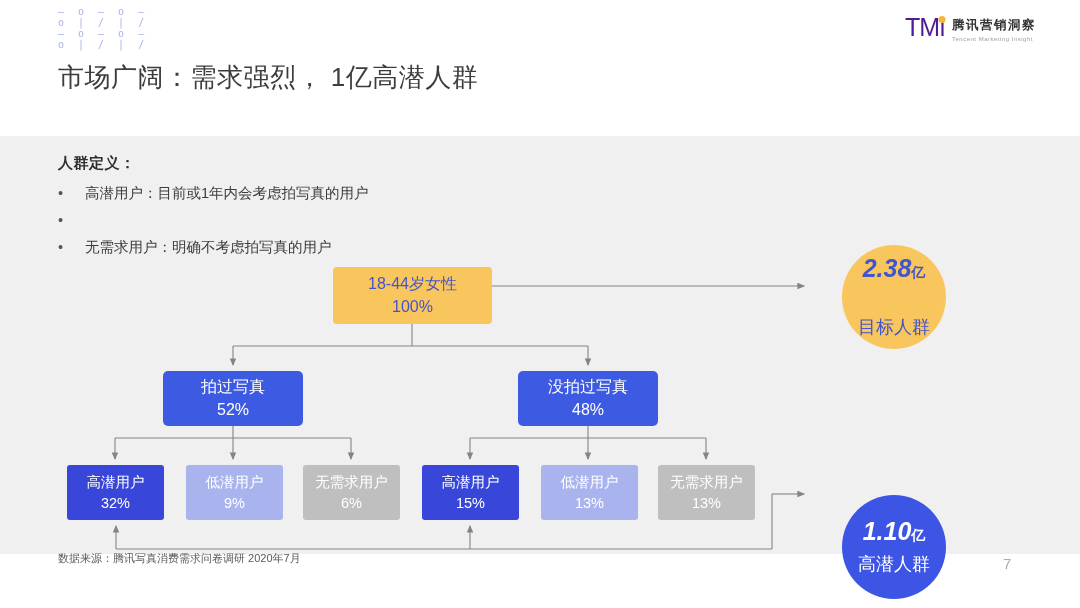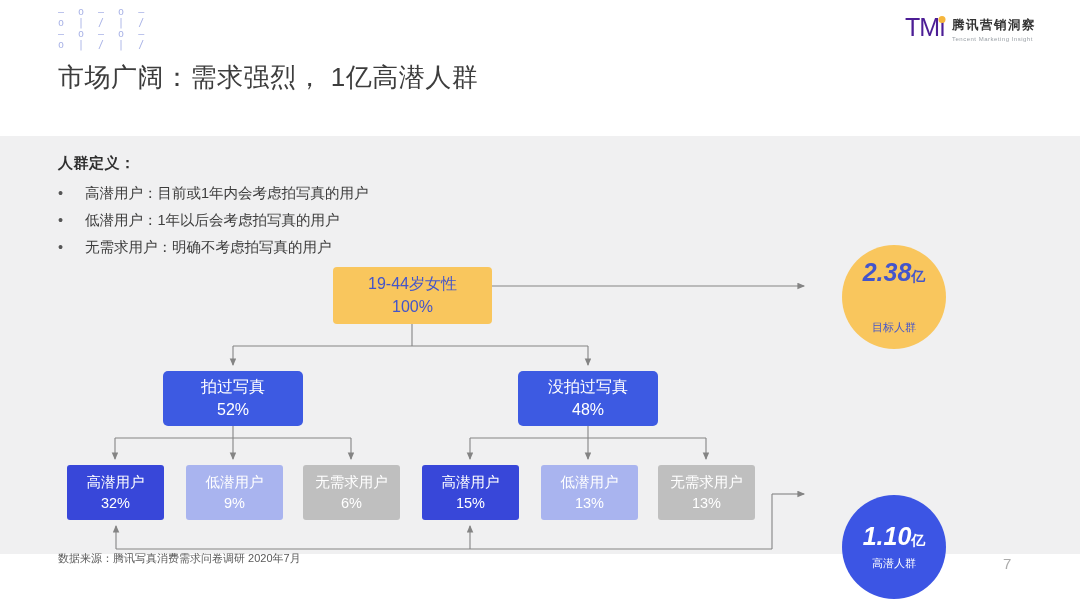--- a/index.html
+++ b/index.html
@@ -41,21 +41,21 @@
   .node-l3.pos-2 { left:303px; }
   .node-l3.pos-3 { left:422px; }
   .node-l3.pos-4 { left:541px; }
   .node-l3.pos-5 { left:658px; }
 
   .circle { position:absolute; width:104px; height:104px; border-radius:50%; display:flex; flex-direction:column; align-items:center; justify-content:center; text-align:center; }
   .circle-target { left:842px; top:109px; background:#f9c65d; color:#4355cb;gap:27px; }
   .circle-potential { left:842px; top:359px; background:#3c55e4; color:#ffffff; }
   .circle-number { font-size:25px; font-weight:bold; font-style:italic; line-height:1.1; }
   .circle-unit { font-size:14px; font-weight:bold; font-style:normal; }
-  .circle-label { font-size:11px; margin-top:6px; }
+  .circle-label { font-size:18px; margin-top:6px; }
 
   .connectors { position:absolute; left:0; top:0; width:1080px; height:418px; pointer-events:none; }
 
   
   .source { position:absolute; left:58px; top:551px; font-size:11px; color:#595959; }
   .page-number { position:absolute; left:1003px; top:555px; font-size:15px; color:#ababab; }
 </style>
 </head>
 <body>
 
@@ -81,21 +81,20 @@
   <div class="panel">
 
     <div class="defs">
       <div class="defs-heading">人群定义：</div>
       <div class="def-item">
         <span class="def-bullet">•</span>
         <span>高潜用户：目前或1年内会考虑拍写真的用户</span>
       </div>
       <div class="def-item">
         <span class="def-bullet">•</span>
-        <span>低潜用户：1年以后会考虑拍写真的用户</span>
       </div>
       <div class="def-item">
         <span class="def-bullet">•</span>
         <span>无需求用户：明确不考虑拍写真的用户</span>
       </div>
     </div>
 
     <svg class="connectors" viewBox="0 0 1080 418">
       <defs>
         <marker id="arrow" markerWidth="8" markerHeight="8" refX="6" refY="3" orient="auto">
@@ -125,21 +124,21 @@
 
         <path d="M116,413 V390" marker-end="url(#arrow)"></path>
         <path d="M470,413 V390" marker-end="url(#arrow)"></path>
         <path d="M116,413 H772"></path>
         <path d="M772,413 V358"></path>
         <path d="M772,358 H804" marker-end="url(#arrow)"></path>
       </g>
     </svg>
 
     <div class="node node-root">
-      <span>19-44岁女性</span>
+      <span>18-44岁女性</span>
       <span>100%</span>
     </div>
 
     <div class="node node-l2 pos-0">
       <span>拍过写真</span>
       <span>52%</span>
     </div>
     <div class="node node-l2 pos-1">
       <span>没拍过写真</span>
       <span>48%</span>

